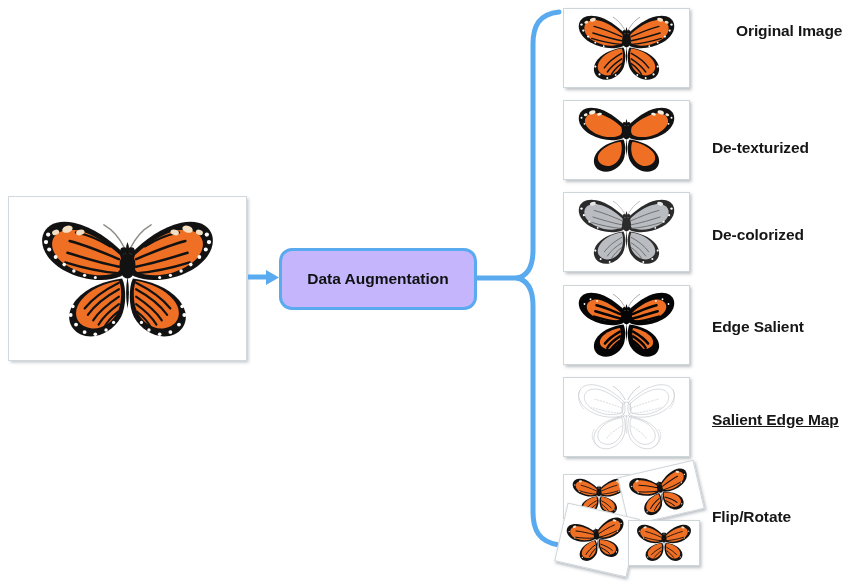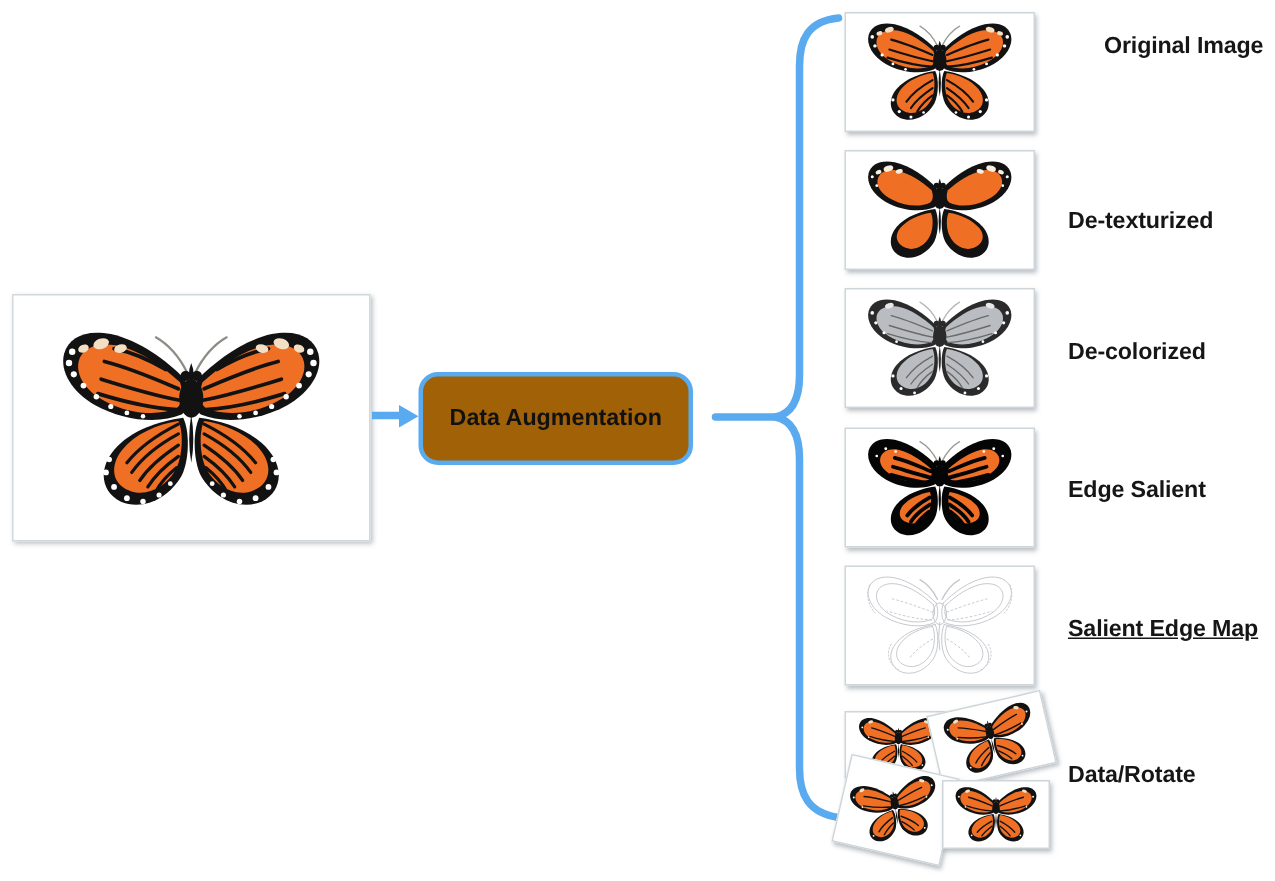--- a/index.html
+++ b/index.html
@@ -10,22 +10,22 @@
   }
   .frame{position:absolute;background:#fff;border:1px solid #d2d8dc;
     box-shadow:1.5px 1.5px 3px rgba(120,130,140,.45);box-sizing:border-box;}
   .thumb{position:absolute;background:#fff;border:1px solid #cfd6da;
     box-shadow:1.5px 2px 3px rgba(120,130,140,.5);box-sizing:border-box;}
   .thumb svg,.frame svg,.card svg{display:block;width:100%;height:100%;}
   .card{position:absolute;background:#fff;border:1px solid #cfd6da;
     box-shadow:1.5px 2px 3px rgba(120,130,140,.5);box-sizing:border-box;}
   .label{position:absolute;font-size:15.5px;font-weight:bold;color:#161616;
     letter-spacing:-.1px;white-space:nowrap;}
-  .aug-box{position:absolute;left:279px;top:248px;width:183px;height:62px;
-    border:3.2px solid #5aaaf0;border-radius:13px;background:#a16207;
+  .aug-box{position:absolute;left:279px;top:248px;width:198px;height:62px;
+    border:3.2px solid #5aaaf0;border-radius:13px;background:#c4b5fd;
     display:flex;align-items:center;justify-content:center;box-sizing:border-box;}
   .aug-box span{font-size:15.5px;font-weight:bold;color:#111;}
   .svglayer{position:absolute;left:0;top:0;width:850px;height:587px;
     pointer-events:none;}
 </style>
 </head>
 <body>
 
 <svg width="0" height="0" style="position:absolute" aria-hidden="true">
   <defs>
@@ -411,17 +411,17 @@
       <g transform="translate(0,-12)">
         <use href="#mini-half"></use>
         <g transform="translate(200,0) scale(-1,1)">
             <use href="#mini-half"></use>
           </g>
         <use href="#bf-body" fill="#121212"></use>
       </g>
     </svg>
   </div>
 </div>
-<div class="label" style="left:712px;top:508px;">Data/Rotate</div>
+<div class="label" style="left:712px;top:508px;">Flip/Rotate</div>
 
 <div class="aug-box">
   <span>Data Augmentation</span>
 </div>
 
 </body></html>

